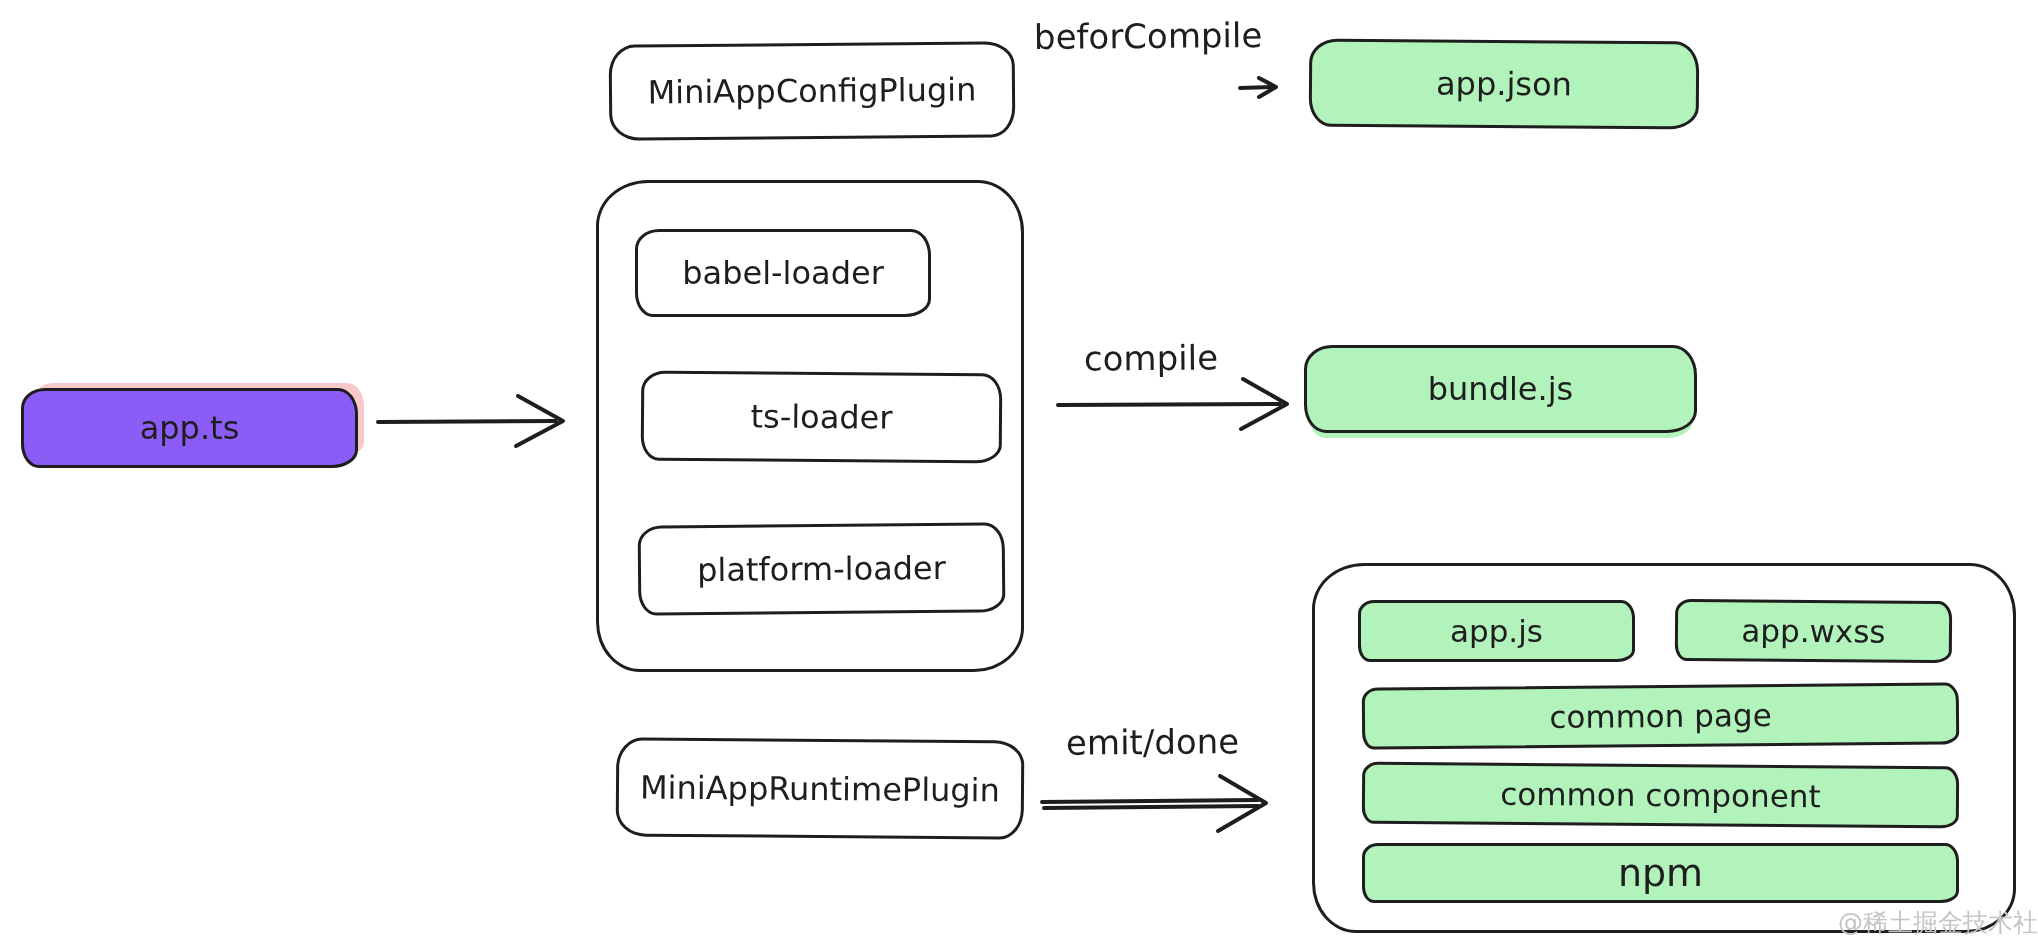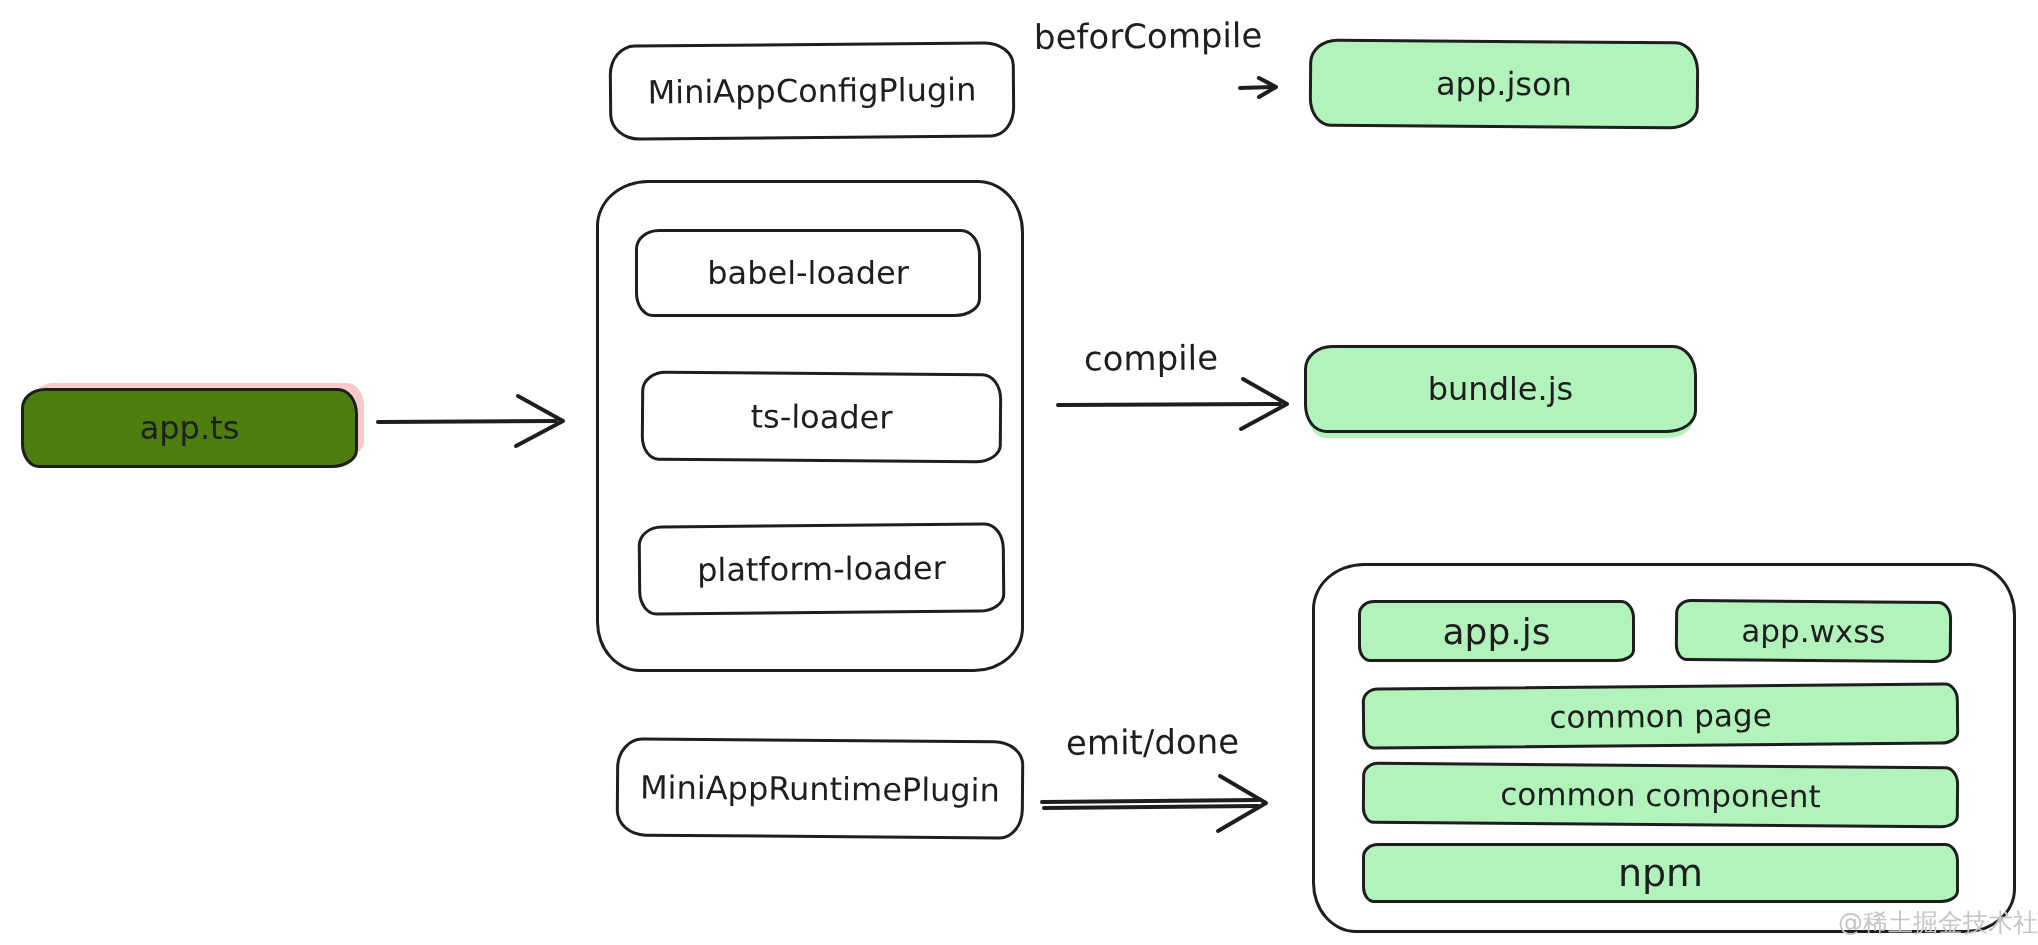--- a/index.html
+++ b/index.html
@@ -32,21 +32,21 @@
     align-items: center;
     justify-content: center;
     border: 3.5px solid #1e1e1e;
     background: #ffffff;
     font-size: 32px;
     white-space: nowrap;
     box-sizing: border-box;
   }
   .node span { display: block; }
   .green { background: #b2f2bb; }
-  .pink  { background: #4d7c0f; box-shadow: 9px -8px 0 -3px #f9c8ca; }
+  .pink  { background: #8b5cf6; box-shadow: 9px -8px 0 -3px #f9c8ca; }
   .bleed-bottom { box-shadow: 0 9px 0 -4px #b2f2bb; }
   .container-box {
     position: absolute;
     border: 3.5px solid #1e1e1e;
     background: #ffffff;
     box-sizing: border-box;
   }
   
   .r-plugin    { border-radius: 26px 30px 24px 30px / 30px 24px 30px 26px; }
   .r-green     { border-radius: 28px 24px 30px 22px / 24px 30px 22px 28px; }
@@ -103,21 +103,21 @@
     <span>MiniAppConfigPlugin</span>
   </div>
 
   <div class="edge-label tilt-a" style="left:1034px; top:16px;">beforCompile</div>
 
   <div class="node green r-green tilt-b" style="left:1309px; top:40px; width:390px; height:88px;">
     <span>app.json</span>
   </div>
 
   <div class="container-box r-big" style="left:596px; top:180px; width:428px; height:492px;">
-    <div class="node r-inner" style="left:36px; top:46px; width:346px; height:88px;">
+    <div class="node r-inner" style="left:36px; top:46px; width:296px; height:88px;">
       <span>babel-loader</span>
     </div>
     <div class="node r-inner tilt-b" style="left:42px; top:189px; width:361px; height:90px;">
       <span>ts-loader</span>
     </div>
     <div class="node r-inner tilt-a" style="left:39px; top:341px; width:367px; height:90px;">
       <span>platform-loader</span>
     </div>
   </div>
 
@@ -131,21 +131,21 @@
     <span>bundle.js</span>
   </div>
 
   <div class="node r-plugin tilt-b" style="left:616px; top:739px; width:408px; height:99px;">
     <span>MiniAppRuntimePlugin</span>
   </div>
 
   <div class="edge-label tilt-a" style="left:1066px; top:722px;">emit/done</div>
 
   <div class="container-box r-big" style="left:1312px; top:563px; width:704px; height:370px;">
-    <div class="node green r-small" style="left:43px; top:34px; width:277px; height:62px; font-size:36px;">
+    <div class="node green r-small" style="left:43px; top:34px; width:277px; height:62px; font-size:31px;">
       <span>app.js</span>
     </div>
     <div class="node green r-small tilt-b" style="left:360px; top:34px; width:277px; height:62px; font-size:31px;">
       <span>app.wxss</span>
     </div>
     <div class="node green r-small tilt-a" style="left:47px; top:119px; width:597px; height:62px; font-size:31px;">
       <span>common page</span>
     </div>
     <div class="node green r-small tilt-b" style="left:47px; top:198px; width:597px; height:62px; font-size:31px;">
       <span>common component</span>

